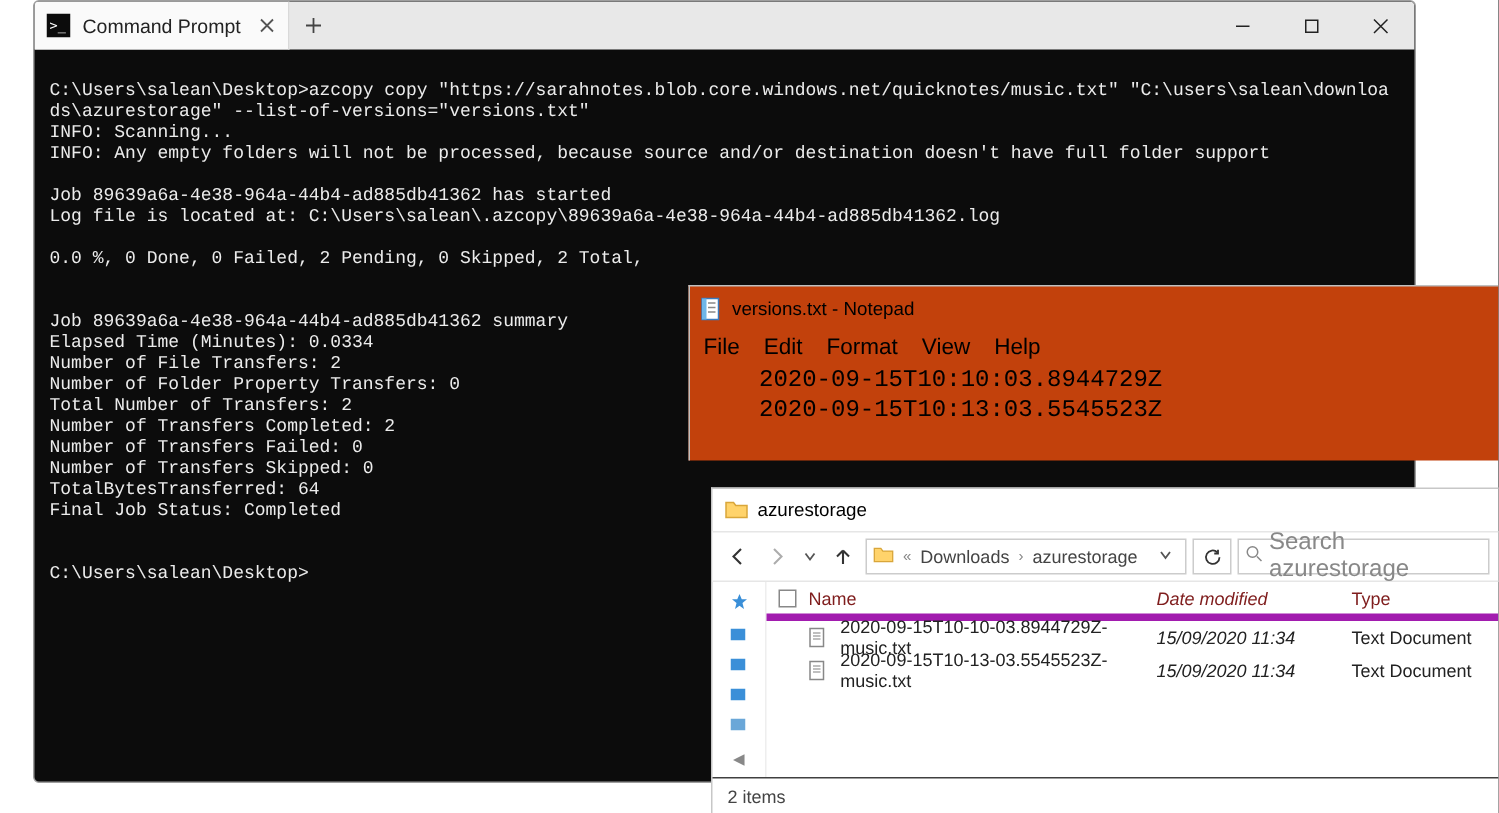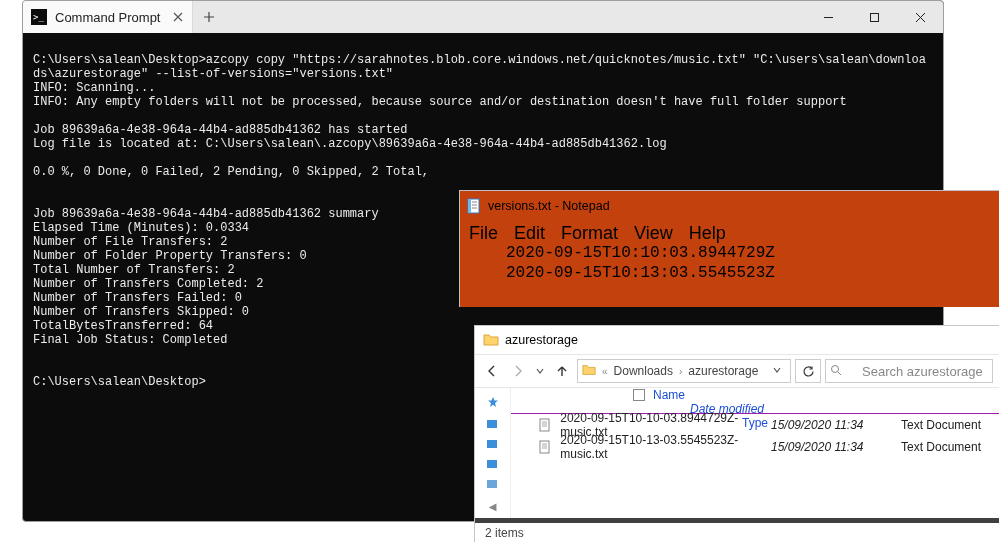--- a/index.html
+++ b/index.html
@@ -89,21 +89,21 @@
     display:flex; align-items:center;
     padding-left: 6px;
     font-size: 12.5px;
     color:#000;
   }
   .np-icon { width:16px; height:16px; margin-right:6px; }
   .np-menus {
     height: 20px;
     padding: 0 2px;
     display:flex; gap: 2px;
-    font-size: 18px;
+    font-size: 15px;
     color:#000;
   }
   .np-menus span { padding: 2px 7px; }
   .np-content {
     padding: 2px 6px;
     font-family: Consolas, "Courier New", monospace;
     font-size: 16px;
     line-height: 20px;
     color:#000;
   }
@@ -157,22 +157,22 @@
     width:26px; height:24px;
     border:1px solid #ccc;
     display:flex; align-items:center; justify-content:center;
   }
   .ex-search {
     width:168px; height:24px;
     border:1px solid #ccc;
     display:flex; align-items:center;
     padding: 0 4px;
     color:#888;
-    font-size:13px;
-    gap:20px;
+    font-size:16px;
+    gap:4px;
   }
 
   .ex-main {
     flex:1;
     display:flex;
     overflow:hidden;
   }
   .ex-side {
     width:36px;
     border-right:1px solid #eee;
@@ -180,37 +180,36 @@
     display:flex; flex-direction:column; align-items:center; gap:10px;
   }
   .ex-side-dot { width:12px; height:10px; }
   .ex-list {
     flex:1;
     font-size:12px;
     color:#222;
   }
   .ex-head {
     height:26px;
-    border-bottom:1px solid #a21caf;
-    display:flex; align-items:center;
-    color:#1d4ed8;
-    flex-direction:column;
+    border-bottom:5px solid #a21caf;
+    display:flex; align-items:center;
+    color:#7f1d1d;
   }
   .col-name { width:260px; padding-left:8px; display:flex; align-items:center; gap:8px;}
   .col-date { width:130px;font-style:italic; }
   .col-type { flex:1; }
   .ex-row {
     height:22px;
     display:flex; align-items:center;
   }
   .ex-row .col-name { gap:8px; }
   .file-icon { width:14px; height:14px; display:inline-block; }
   .ex-status {
     height:24px;
-    border-top:5px solid #404040;
+    border-top:1px solid #404040;
     font-size:12px;
     color:#444;
     display:flex; align-items:center;
     padding-left:10px;
   }
 
   .chkbox { width:12px; height:12px; border:1px solid #888; display:inline-block; }
 </style>
 </head>
 <body>

